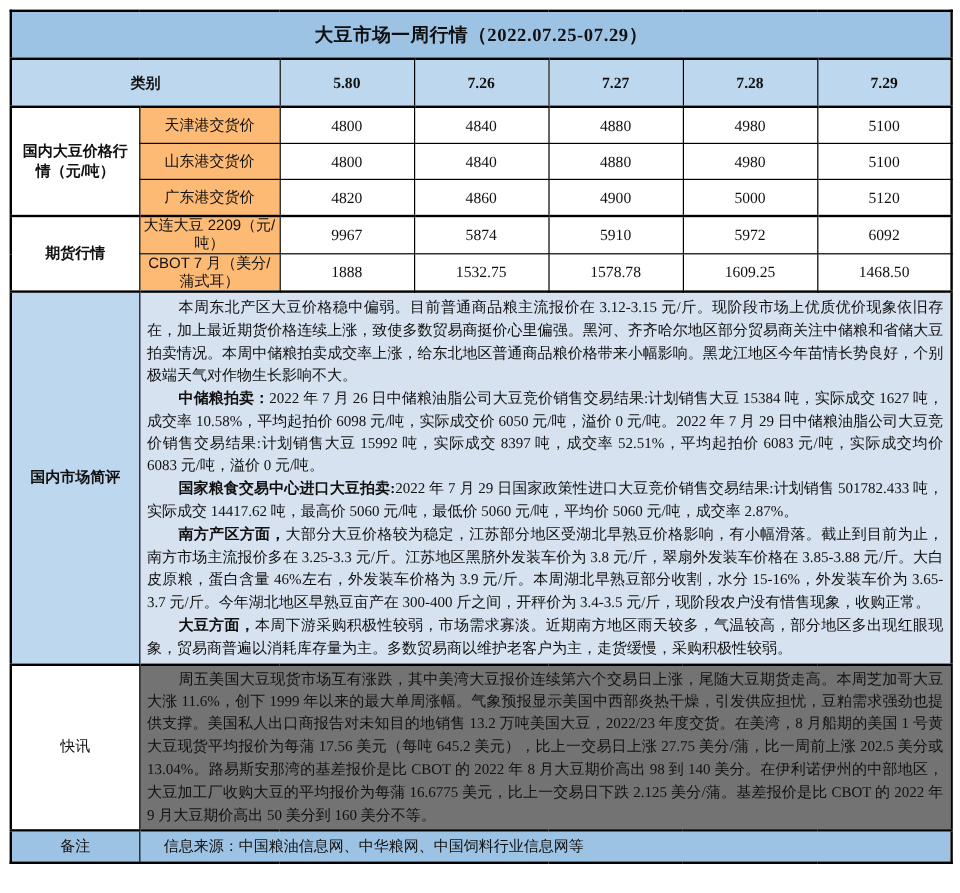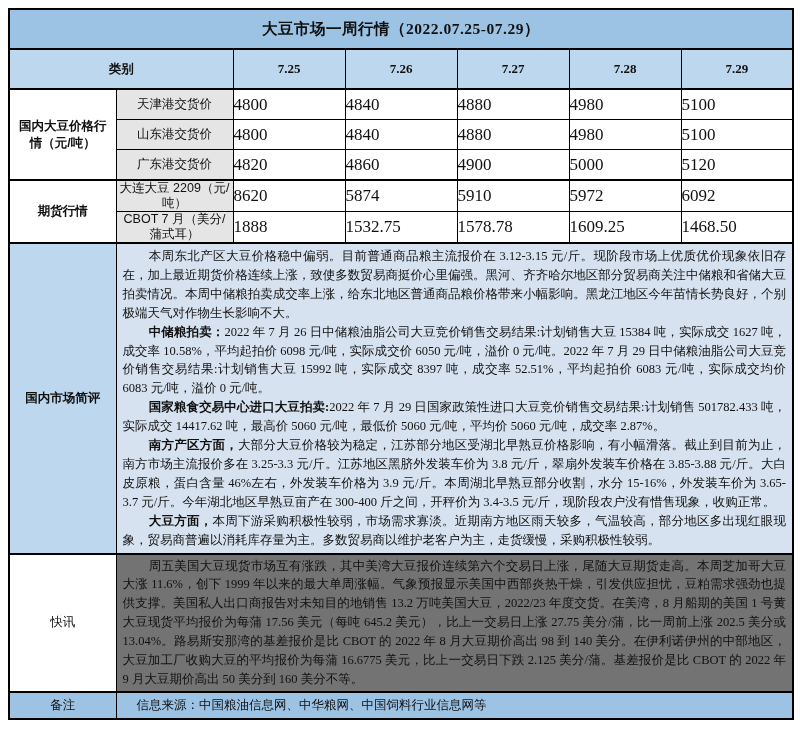--- a/index.html
+++ b/index.html
@@ -58,29 +58,30 @@
   
   td.group-label {
     text-align: center;
     font-weight: bold;
     background: #ffffff;
     padding: 0 4px;
     line-height: 1.35;
   }
   td.sub-label {
     text-align: center;
-    background: #e5e5e5;
+    background: #fdba74;
     padding: 0 3px;
     line-height: 1.2;
     height: 29px;
   }
   td.num {
-    background: #ffffff;
-    font-family: "Liberation Serif", "DejaVu Serif", serif;
-    font-size: 17px;
+    text-align: center;
+    background: #ffffff;
+    font-family: "Liberation Serif", "DejaVu Serif", serif;
+    font-size: 13px;
   }
   
   td.review-label {
     background: #BDD7EE;
     text-align: center;
     font-weight: bold;
   }
   td.review-body {
     background: #D6E2F0;
     vertical-align: middle;
@@ -130,21 +131,21 @@
       <col style="width:112px">
   </colgroup>
 
   <tbody>
       <tr>
     <td class="title-cell" colspan="7">大豆市场一周行情（2022.07.25-07.29）</td>
   </tr>
 
   <tr class="thick">
     <td class="head-cell" colspan="2">类别</td>
-    <td class="head-cell head-date">7.25</td>
+    <td class="head-cell head-date">5.80</td>
     <td class="head-cell head-date">7.26</td>
     <td class="head-cell head-date">7.27</td>
     <td class="head-cell head-date">7.28</td>
     <td class="head-cell head-date">7.29</td>
   </tr>
 
   <tr class="thick">
     <td class="group-label" rowspan="3">国内大豆价格行情（元/吨）</td>
     <td class="sub-label">天津港交货价</td>
     <td class="num">4800</td>
@@ -166,21 +167,21 @@
     <td class="num">4820</td>
     <td class="num">4860</td>
     <td class="num">4900</td>
     <td class="num">5000</td>
     <td class="num">5120</td>
   </tr>
 
   <tr class="thick">
     <td class="group-label" rowspan="2">期货行情</td>
     <td class="sub-label">大连大豆 2209（元/吨）</td>
-    <td class="num">8620</td>
+    <td class="num">9967</td>
     <td class="num">5874</td>
     <td class="num">5910</td>
     <td class="num">5972</td>
     <td class="num">6092</td>
   </tr>
   <tr>
     <td class="sub-label">CBOT 7 月（美分/蒲式耳）</td>
     <td class="num">1888</td>
     <td class="num">1532.75</td>
     <td class="num">1578.78</td>

